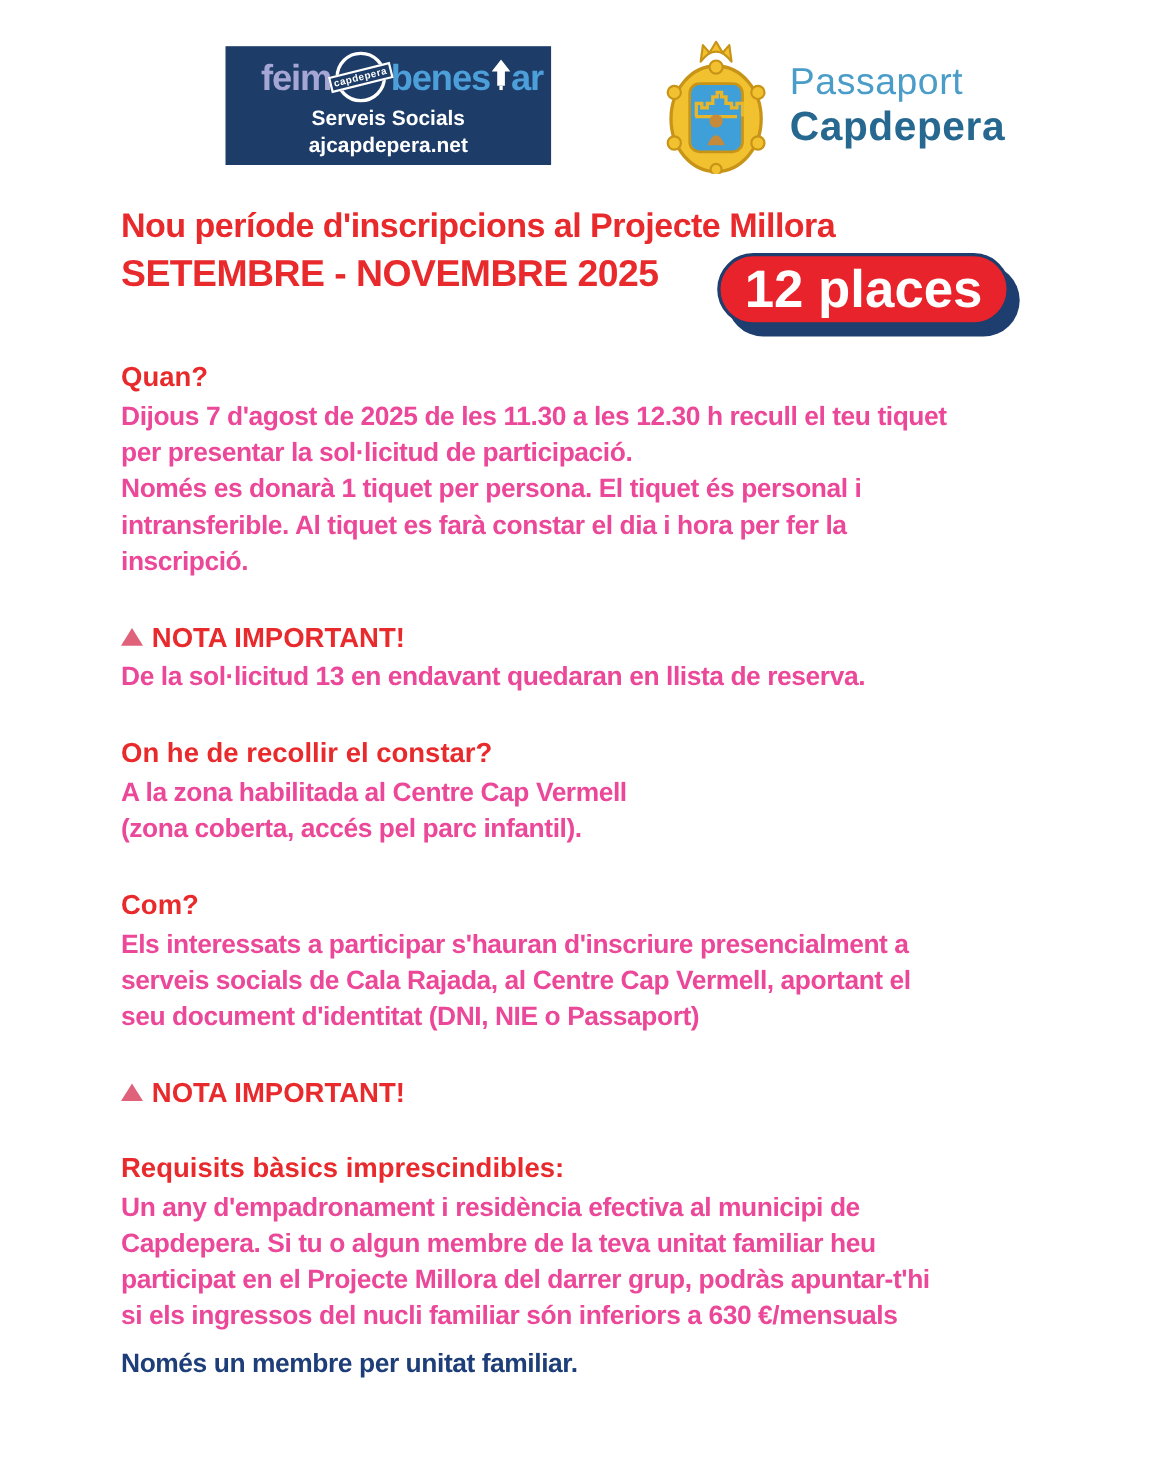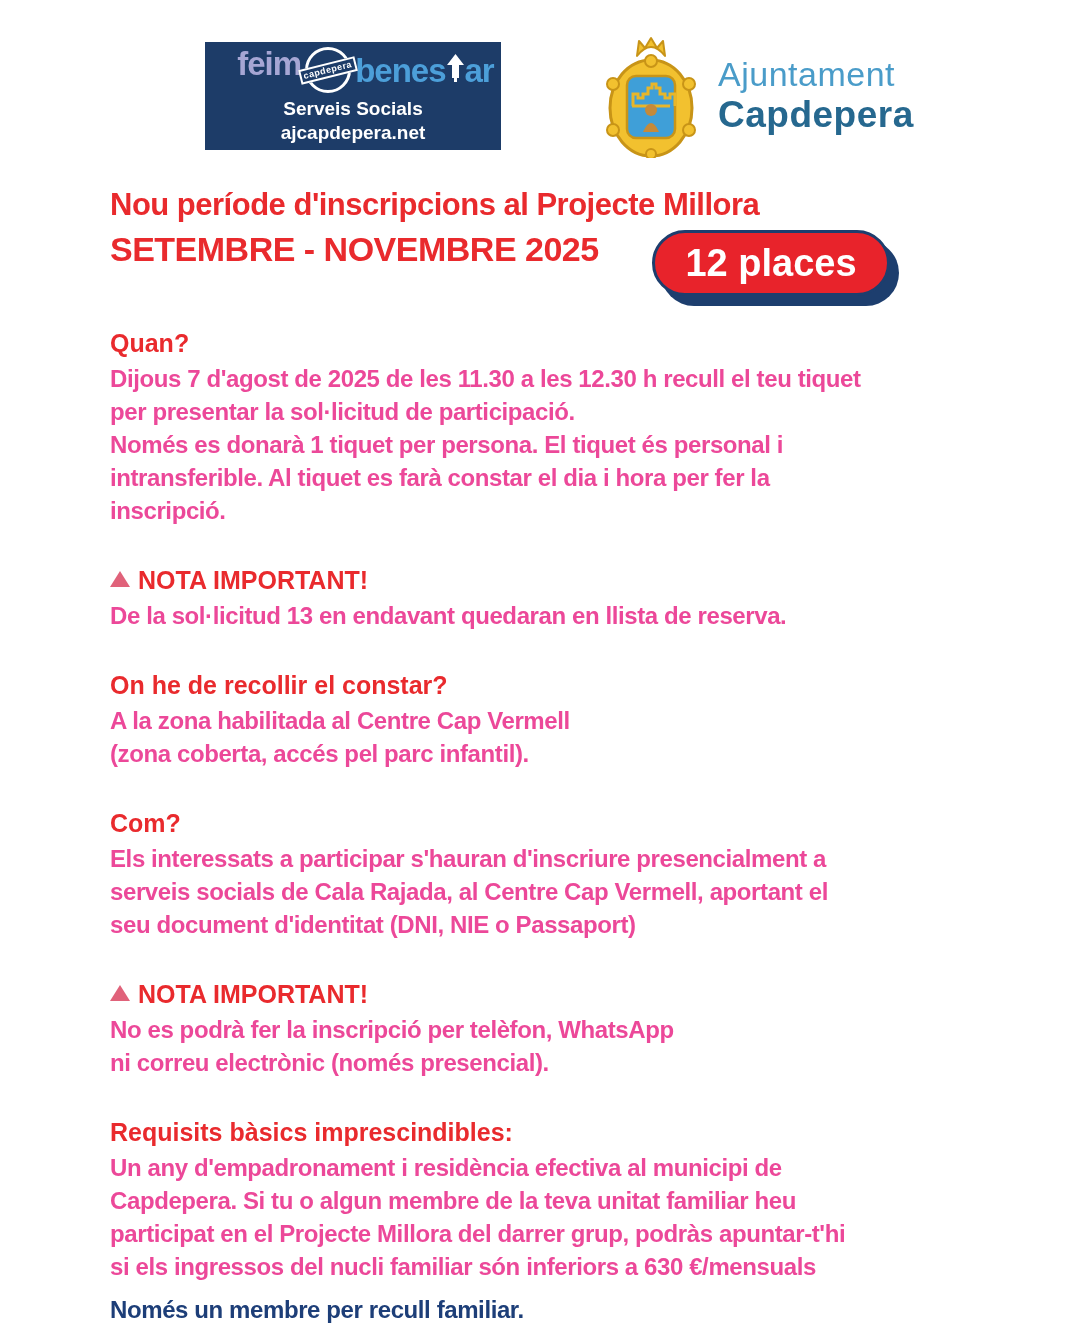--- a/index.html
+++ b/index.html
@@ -19,21 +19,21 @@
 
   .logo-left {
     position: absolute; left: 205px; top: 42px;
     width: 296px; height: 108px;
     background: #1d3c68;
     display: flex; flex-direction: column;
     align-items: center; justify-content: center;
     color: #ffffff;
   }
   .logo-left .brandrow {
-    display: flex; gap: 2px;
+    display: flex; align-items: center; gap: 2px;
     font-weight: bold; font-size: 33px; line-height: 1;
     margin-bottom: 4px;
     margin-left: 25px;
   }
   .w-feim { color: #a6a6d4; letter-spacing: -1px; }
   .w-benestar { color: #4c9fd9; letter-spacing: -1px; display: inline-flex; align-items: center; }
   .stamp {
     width: 46px; height: 46px; border-radius: 50%;
     border: 3px solid #ffffff;
     display: flex; align-items: center; justify-content: center;
@@ -69,21 +69,21 @@
     letter-spacing: -0.5px;
   }
   .badge {
     position: absolute; left: 542px; top: 46px;
     min-width: 238px; height: 66px;
     background: #e8232b;
     border: 3px solid #1d3e6e;
     border-radius: 36px;
     box-shadow: 9px 10px 0 #1d3e6e;
     display: flex; align-items: center; justify-content: center;
-    color: #ffffff; font-weight: bold; font-size: 38px;
+    color: #ffffff; font-weight: bold; font-size: 48px;
     padding: 16px 22px;
   }
 
   
   .content { padding: 0 90px 0 110px; }
   .section { margin-bottom: 38px; }
   .section.first { margin-top: 56px; }
   .section.last { margin-bottom: 10px; }
   .sec-head {
     color: #e92a2d; font-weight: bold; font-size: 25px; line-height: 30px;
@@ -150,21 +150,21 @@
         <rect x="24" y="42" width="48" height="62" rx="9" fill="#3f9fd8" stroke="#c89417" stroke-width="2.5"></rect>
 
         <path d="M29 72 h38 M30 72 v-12 h5 v4 h5 v-4 h5 v-6 h4 v-4 h4 v4 h4 v6 h5 v4 h5 v-4 h5 v12" fill="none" stroke="#e8b62a" stroke-width="3"></path>
 
         <circle cx="48" cy="76" r="6" fill="#c58a3a"></circle>
         <path d="M40 98 q8 -18 16 0 z" fill="#c58a3a"></path>
       </svg>
     </div>
 
     <div class="org">
-      <div class="org1">Ajuntament</div>
+      <div class="org1">Passaport</div>
       <div class="org2">Capdepera</div>
     </div>
   </div>
 
   <div class="title">
     <div class="t1">Nou període d'inscripcions al Projecte Millora</div>
     <div class="t2">SETEMBRE - NOVEMBRE 2025</div>
     <div class="badge">12 places</div>
   </div>
 
@@ -204,30 +204,28 @@
       <div class="sec-body">Els interessats a participar s'hauran d'inscriure presencialment a
 serveis socials de Cala Rajada, al Centre Cap Vermell, aportant el
 seu document d'identitat (DNI, NIE o Passaport)</div>
     </div>
 
     <div class="section">
       <div class="sec-head">
         <span class="tri"></span>
         <span>NOTA IMPORTANT!</span>
       </div>
-      <div class="sec-body">No es podrà fer la inscripció per telèfon, WhatsApp
-ni correu electrònic (només presencial).</div>
     </div>
 
     <div class="section last">
       <div class="sec-head">
         <span>Requisits bàsics imprescindibles:</span>
       </div>
       <div class="sec-body">Un any d'empadronament i residència efectiva al municipi de
 Capdepera. Si tu o algun membre de la teva unitat familiar heu
 participat en el Projecte Millora del darrer grup, podràs apuntar-t'hi
 si els ingressos del nucli familiar són inferiors a 630 €/mensuals</div>
     </div>
 
-    <div class="footer-note">Només un membre per recull familiar.</div>
+    <div class="footer-note">Només un membre per unitat familiar.</div>
   </div>
 
 </div>
 
 </body></html>

